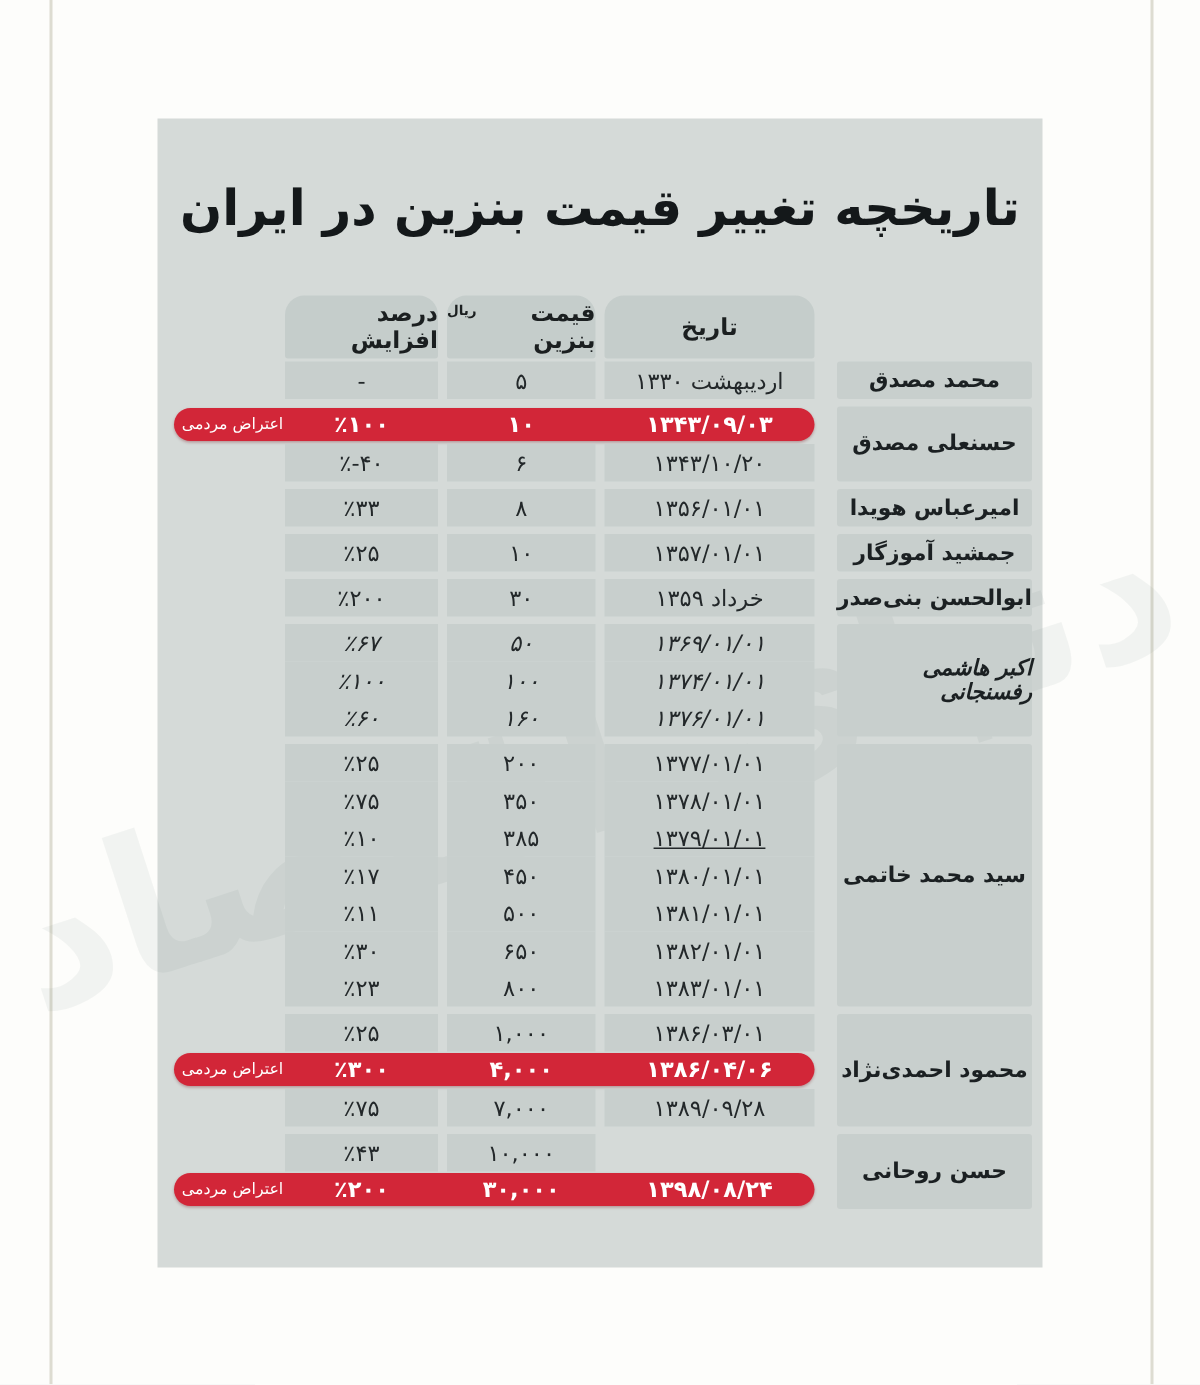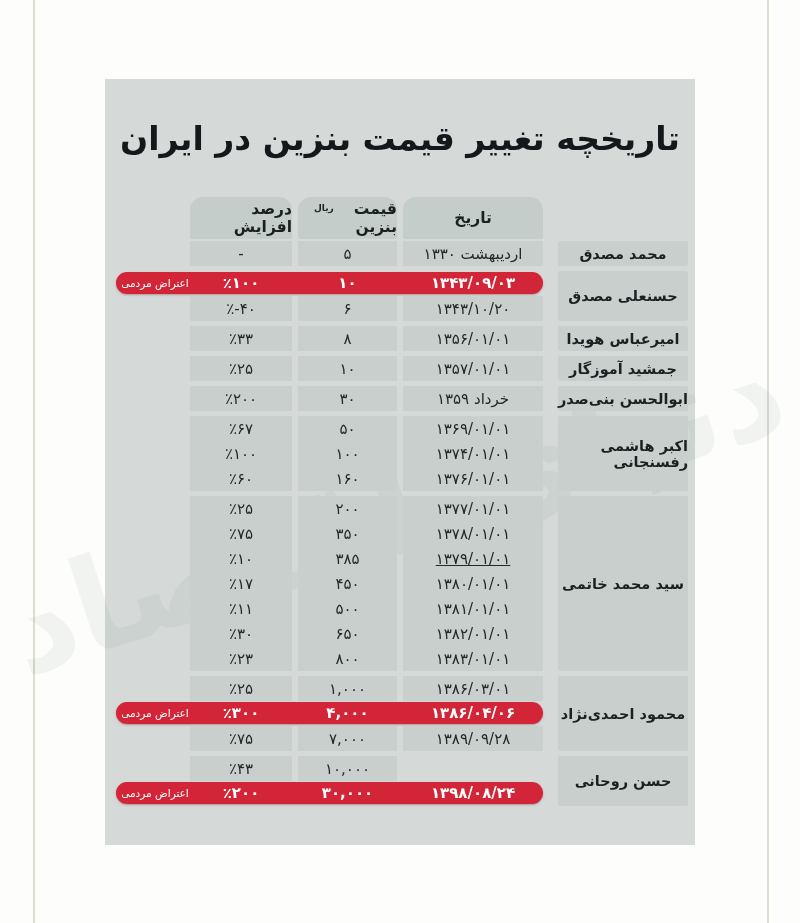--- a/index.html
+++ b/index.html
@@ -12,21 +12,21 @@
   .watermark{position:absolute;top:430px;left:290px;transform:translate(-50%,-50%) rotate(-18deg);
              font-size:130px;font-weight:bold;color:#3d5a54;opacity:0.055;white-space:nowrap;direction:rtl;}
   .title{position:absolute;top:40px;left:0;right:0;margin:0;text-align:center;direction:rtl;
          font-size:33px;font-weight:bold;color:#14181a;letter-spacing:-0.5px;}
   .hcell{position:absolute;top:118px;height:42px;background:#c5cdcb;border-radius:13px 13px 2px 2px;
          display:flex;align-items:center;justify-content:center;direction:rtl;
          font-weight:bold;font-size:15.5px;color:#1b1f20;}
   .h-percent{left:85px;width:102px;}
   .h-price{left:193px;width:99px;}
   .h-date{left:298px;width:140px;}
-  .h-price sup{font-size:9px;align-self:flex-start;margin-top:6px;font-weight:bold;margin-left:16px;}
+  .h-price sup{font-size:9px;align-self:flex-start;margin-top:6px;font-weight:bold;}
   .tbody{position:absolute;left:85px;top:162px;width:503px;display:flex;flex-direction:column;gap:5px;}
   .group{position:relative;}
   .cell{position:absolute;background:#c8cfcd;display:flex;align-items:center;justify-content:center;
         font-size:15px;color:#23282a;}
   .col-percent{left:0;width:102px;}
   .col-price{left:108px;width:99px;}
   .col-date{left:213px;width:140px;}
   .name-cell{position:absolute;left:368px;top:0;bottom:0;width:130px;background:#c8cfcd;border-radius:2px;
              display:flex;align-items:center;justify-content:center;direction:rtl;
              font-size:14.5px;font-weight:bold;color:#1b2022;}
@@ -93,21 +93,21 @@
           <div class="cell col-price" dir="ltr" style="top: 0px; height: 25px;">۱۰</div>
           <div class="cell col-date" dir="ltr" style="top: 0px; height: 25px;">۱۳۵۷/۰۱/۰۱</div>
           <div class="name-cell">جمشید آموزگار</div>
         </div>
         <div class="group" style="height: 25px;">
           <div class="cell col-percent" dir="ltr" style="top: 0px; height: 25px;">٪۲۰۰</div>
           <div class="cell col-price" dir="ltr" style="top: 0px; height: 25px;">۳۰</div>
           <div class="cell col-date" dir="ltr" style="top: 0px; height: 25px;">خرداد ۱۳۵۹</div>
           <div class="name-cell">ابوالحسن بنی‌صدر</div>
         </div>
-        <div class="group" style="height: 75px;">
+        <div class="group" style="height: 75px; font-style: italic;">
           <div class="cell col-percent" dir="ltr" style="top: 0px; height: 25px;">٪۶۷</div>
           <div class="cell col-price" dir="ltr" style="top: 0px; height: 25px;">۵۰</div>
           <div class="cell col-date" dir="ltr" style="top: 0px; height: 25px;">۱۳۶۹/۰۱/۰۱</div>
           <div class="cell col-percent" dir="ltr" style="top: 25px; height: 25px;">٪۱۰۰</div>
           <div class="cell col-price" dir="ltr" style="top: 25px; height: 25px;">۱۰۰</div>
           <div class="cell col-date" dir="ltr" style="top: 25px; height: 25px;">۱۳۷۴/۰۱/۰۱</div>
           <div class="cell col-percent" dir="ltr" style="top: 50px; height: 25px;">٪۶۰</div>
           <div class="cell col-price" dir="ltr" style="top: 50px; height: 25px;">۱۶۰</div>
           <div class="cell col-date" dir="ltr" style="top: 50px; height: 25px;">۱۳۷۶/۰۱/۰۱</div>
           <div class="name-cell">اکبر هاشمی رفسنجانی</div>

